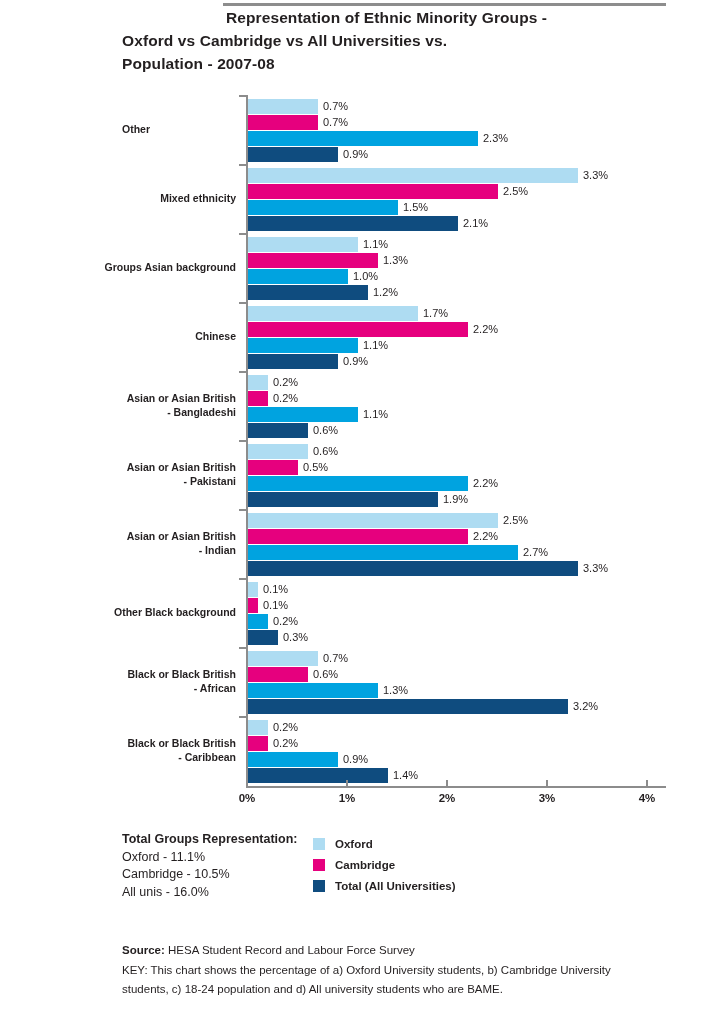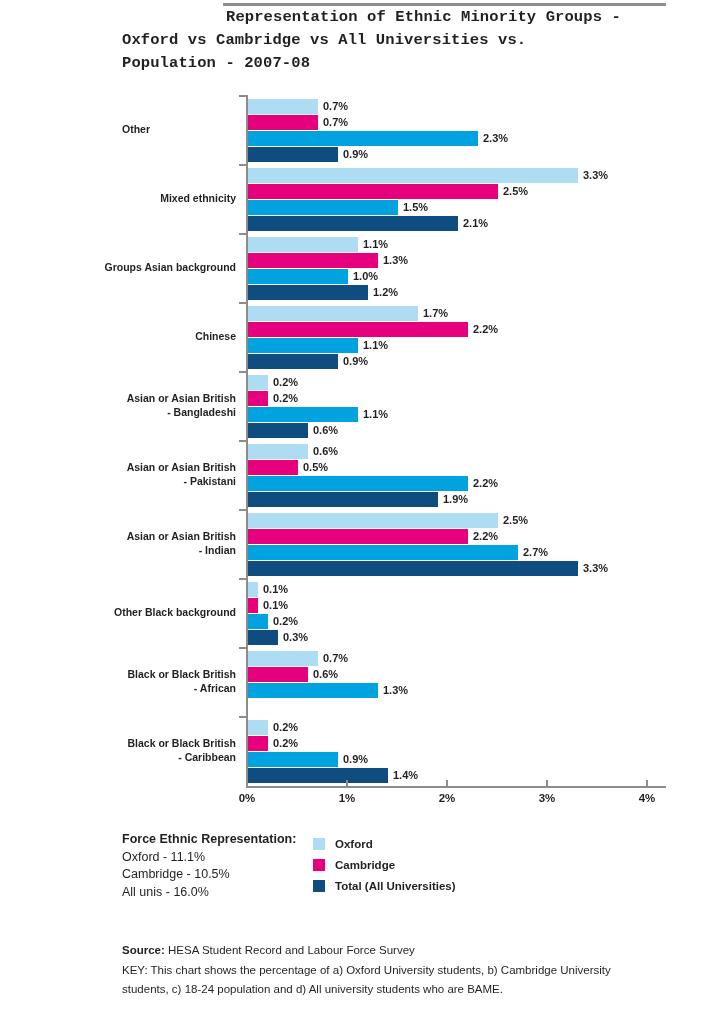--- a/index.html
+++ b/index.html
@@ -28,21 +28,20 @@
   #chart-title {
     position: absolute;
     left: 122px;
     top: 6px;
     width: 560px;
     font-size: 15.5px;
     font-weight: bold;
     line-height: 23px;
     letter-spacing: 0.1px;
     color: #231f20;
-    font-family: Liberation Mono, monospace;
   }
   #chart-title .l1 { display: block; padding-left: 104px; }
   #chart-title .l2 { display: block; }
   #chart-title .l3 { display: block; }
 
   
   #plot {
     position: absolute;
     left: 0px;
     top: 96px;
@@ -94,21 +93,21 @@
     white-space: nowrap;
   }
   .bar {
     display: inline-block;
     height: 15px;
     vertical-align: top;
   }
   .bar-val {
     display: inline-block;
     font-size: 11px;
-    font-weight: bold;
+    font-weight: normal;
     line-height: 15px;
     vertical-align: top;
     padding-left: 5px;
     color: #231f20;
   }
   .s-oxford    { background: #aedcf2; }
   .s-cambridge { background: #e6007e; }
   .s-pop       { background: #00a3e0; }
   .s-allunis   { background: #0f4c7f; }
 
@@ -299,20 +298,21 @@
       <div class="group" style="top: 552px;">
         <div class="group-tick"></div>
         <div class="cat-label" style="top: 20px;">
           <div>Black or Black British</div>
           <div>- African</div>
         </div>
         <div class="bars">
           <div class="bar-row"><div class="bar s-oxford" style="width: 70px;"></div><div class="bar-val">0.7%</div></div>
           <div class="bar-row"><div class="bar s-cambridge" style="width: 60px;"></div><div class="bar-val">0.6%</div></div>
           <div class="bar-row"><div class="bar s-pop" style="width: 130px;"></div><div class="bar-val">1.3%</div></div>
+          <div class="bar-row"><div class="bar s-allunis" style="width: 320px;"></div><div class="bar-val">3.2%</div></div>
         </div>
       </div>
       <div class="group" style="top: 621px;">
         <div class="group-tick"></div>
         <div class="cat-label" style="top: 20px;">
           <div>Black or Black British</div>
           <div>- Caribbean</div>
         </div>
         <div class="bars">
           <div class="bar-row"><div class="bar s-oxford" style="width: 20px;"></div><div class="bar-val">0.2%</div></div>
@@ -332,21 +332,21 @@
     <div class="xtick-label" style="left: 347px;">1%</div>
     <div class="xtick" style="left: 446px; top: 780px; position: absolute;"></div>
     <div class="xtick-label" style="left: 447px;">2%</div>
     <div class="xtick" style="left: 546px; top: 780px; position: absolute;"></div>
     <div class="xtick-label" style="left: 547px;">3%</div>
     <div class="xtick" style="left: 646px; top: 780px; position: absolute;"></div>
     <div class="xtick-label" style="left: 647px;">4%</div>
   </div>
 
 <div id="summary">
-  <div class="head">Force Ethnic Representation:</div>
+  <div class="head">Total Groups Representation:</div>
   <div>Oxford - 11.1%</div>
   <div>Cambridge - 10.5%</div>
   <div>All unis - 16.0%</div>
 </div>
 
 <div id="legend">
     <div class="legend-item">
       <div class="legend-swatch" style="background: rgb(174, 220, 242);"></div>
       <div class="legend-label">Oxford</div>
     </div>

